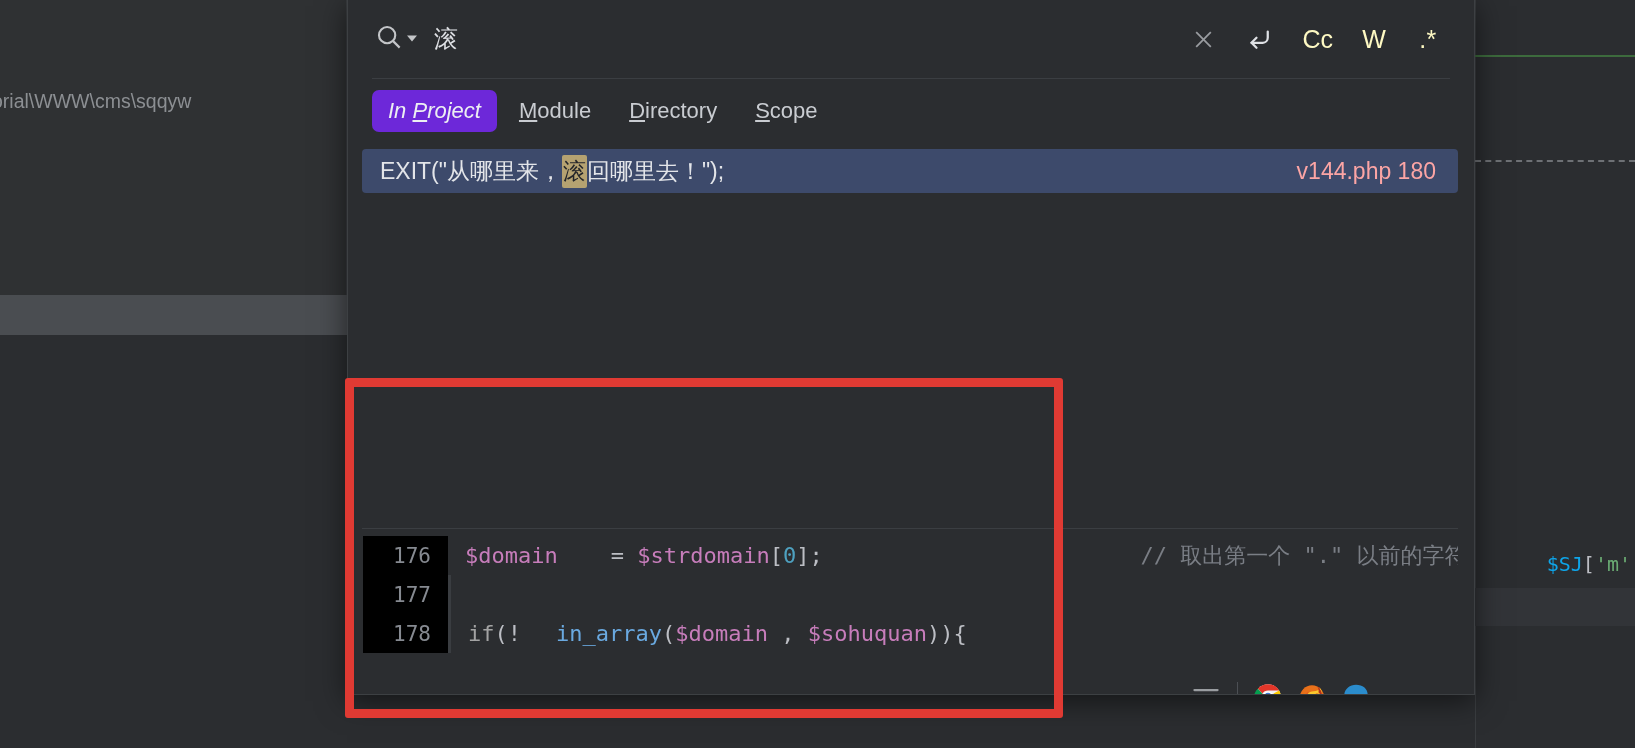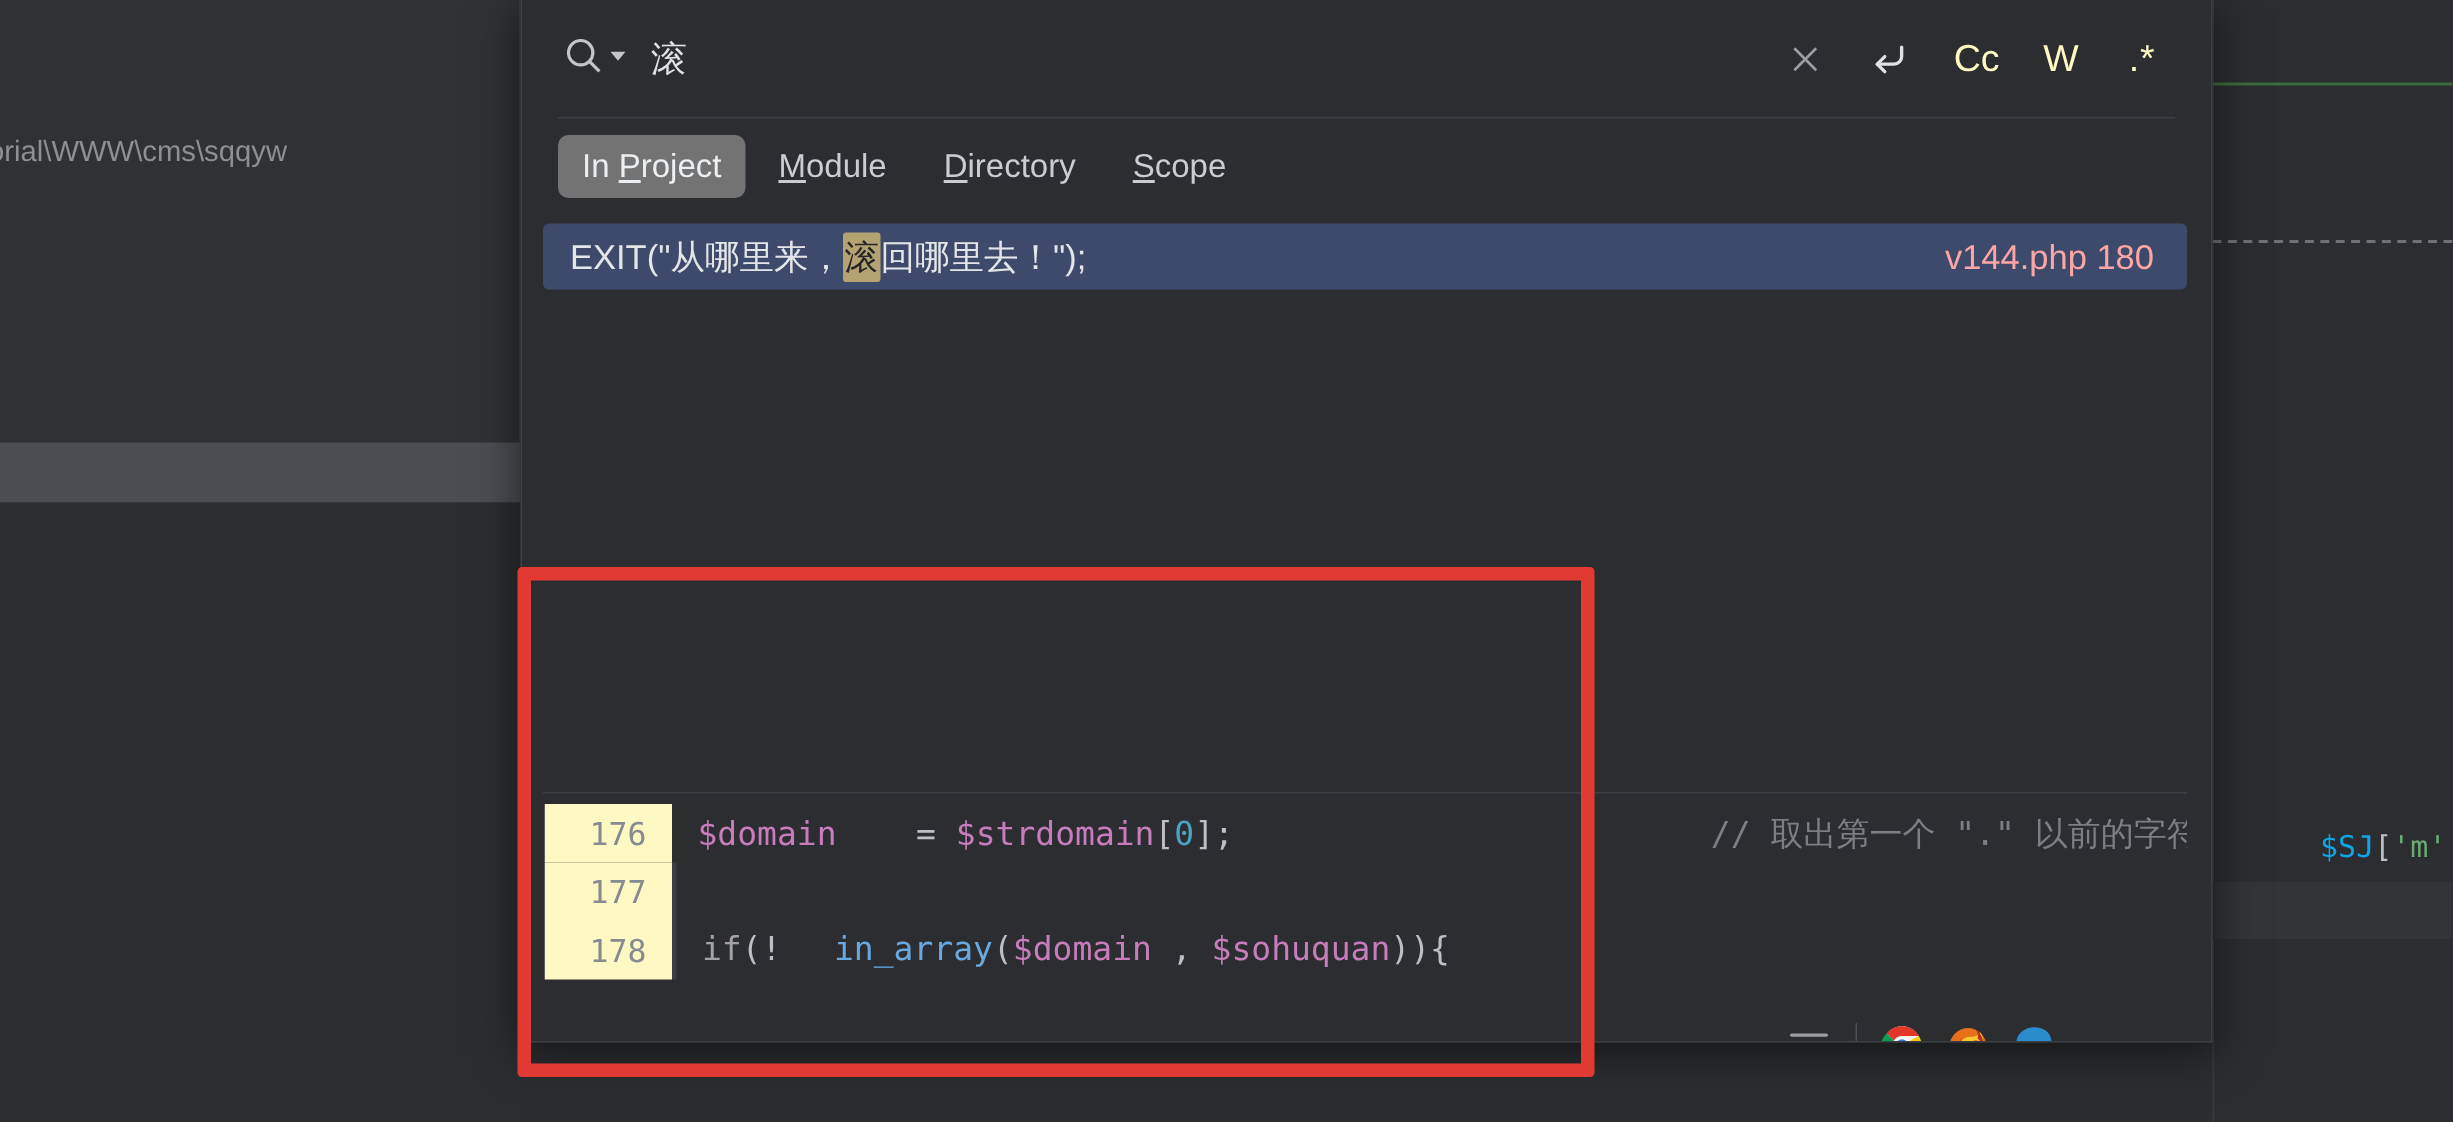--- a/index.html
+++ b/index.html
@@ -121,21 +121,21 @@
 
   
   #scope-row {
     height:64px; display:flex; align-items:center;
     padding:0 24px; gap:6px;
   }
   .scope-tab {
     padding:8px 16px; border-radius:7px;
     color:#c9ccd1; font-size:22px; cursor:pointer; white-space:nowrap;
   }
-  .scope-tab.active { background:#737373; color:#eceff2; }
+  .scope-tab.active { background:#6d28d9; color:#eceff2;font-style:italic; }
   .mn { text-decoration:underline; }
 
   
   #results-area {
     flex:1; padding:6px 16px 0 14px; position:relative;
   }
   .result-row {
     display:flex; align-items:center; justify-content:space-between;
     height:44px; padding:0 18px; border-radius:4px;
     font-size:23px; white-space:nowrap;
@@ -165,21 +165,21 @@
   #preview-lang { color:#7e8186; font-size:22px; }
 
   #code-block {
     position:relative;
     font-family:"DejaVu Sans Mono", monospace;
     font-size:22px;
   }
   .code-line { display:flex; height:39px; align-items:center; }
   .gutter {
     width:85px; min-width:85px; text-align:right; padding-right:17px;
-    color:#868a91; background:#fef9c3; font-size:21px;
+    color:#868a91; background:#000000; font-size:21px;
     align-self:stretch; display:flex; align-items:center;
     justify-content:flex-end;
   }
   .gutter-bar {
     width:3px; align-self:stretch; background:#3a3d41;
   }
   .code-text { padding-left:17px; white-space:pre; color:#bcbec4; }
 
   .t-var   { color:#c77dbb; }
   .t-op    { color:#bcbec4; }

